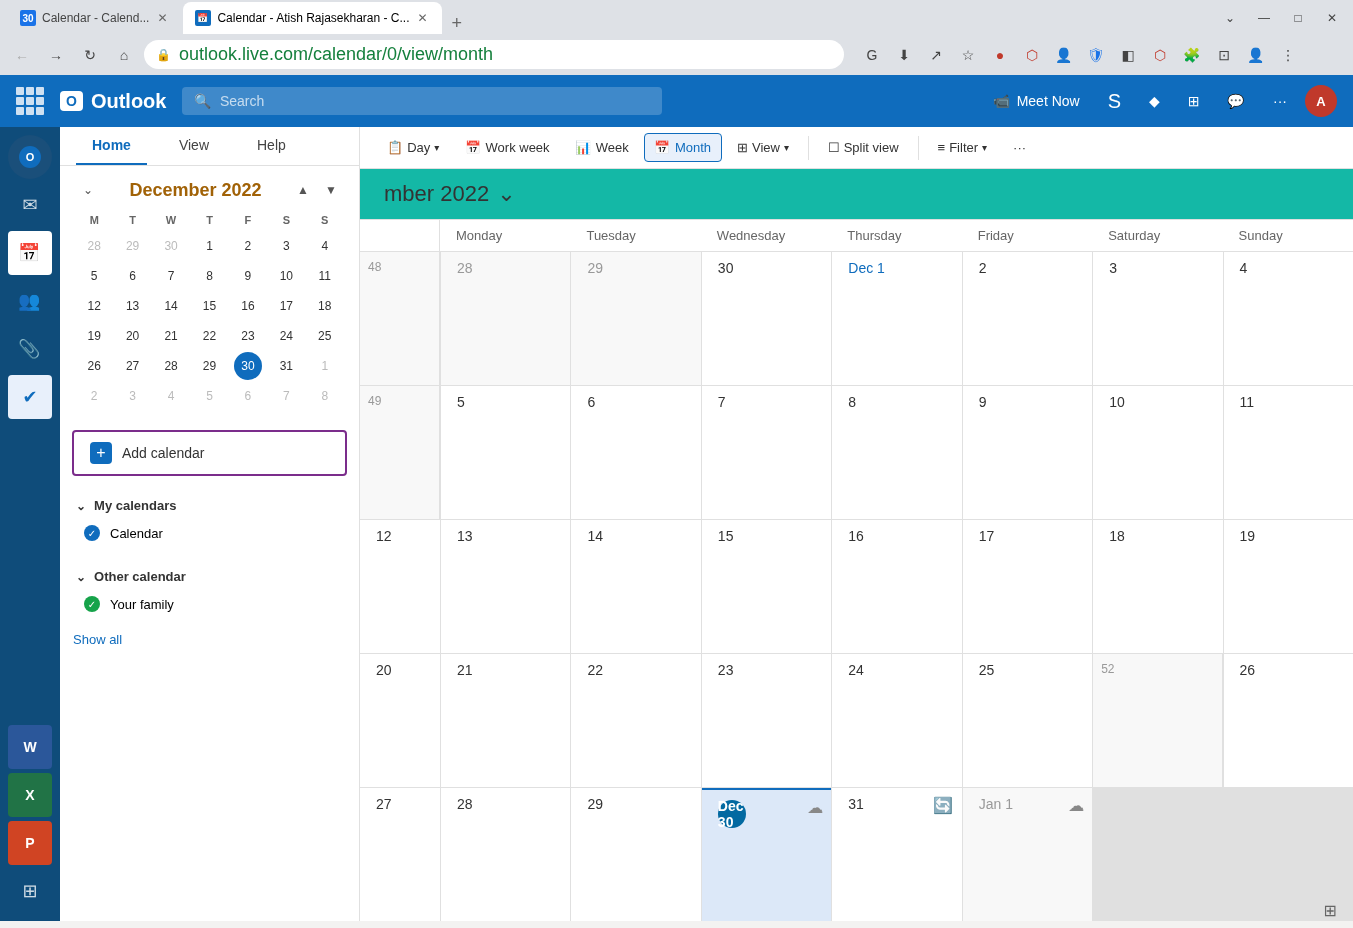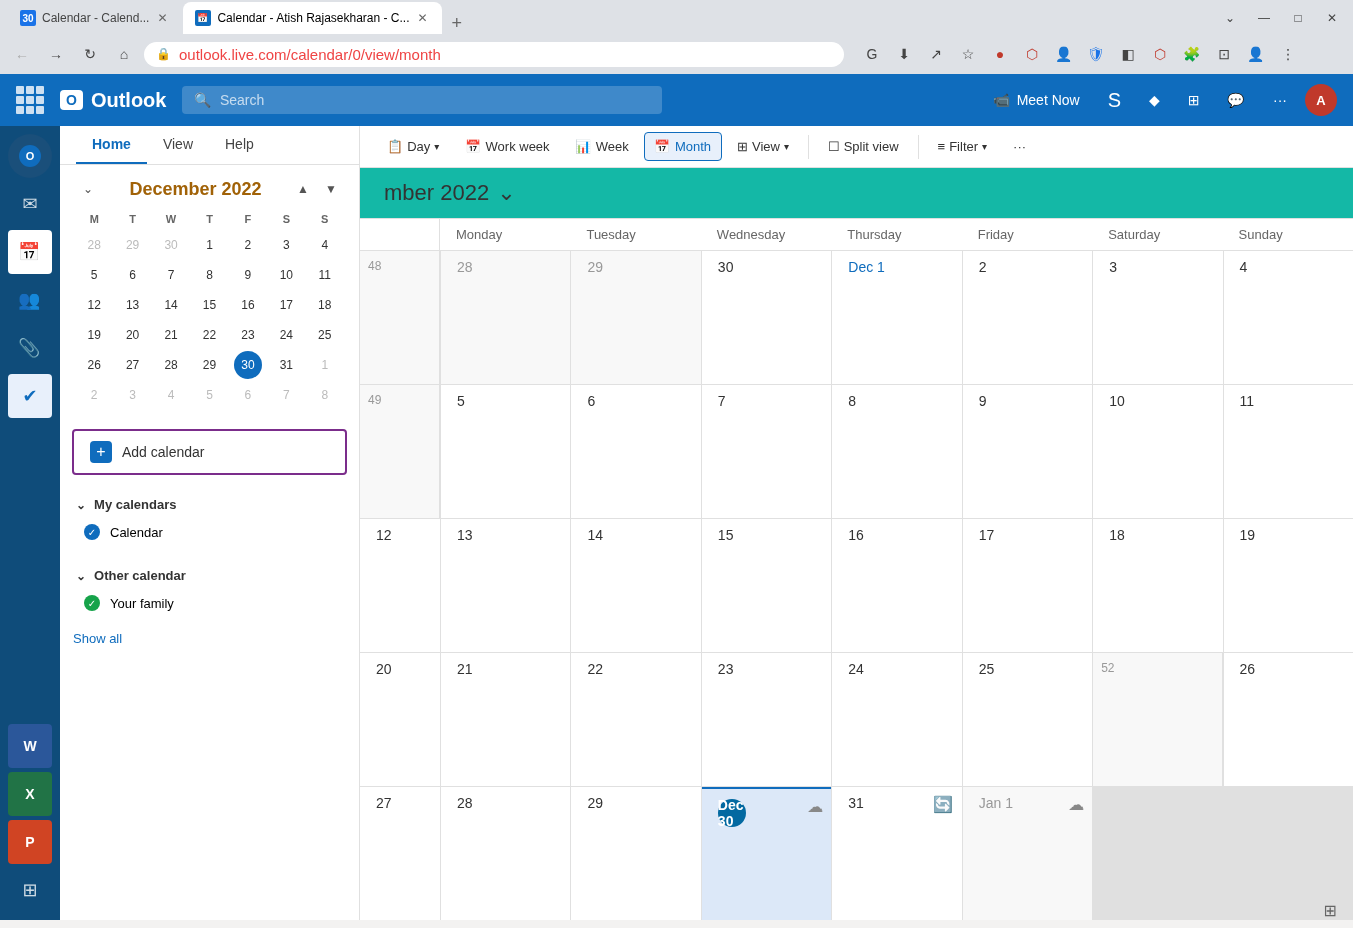--- a/index.html
+++ b/index.html
@@ -95,21 +95,21 @@
       flex: 1;
       display: flex;
       align-items: center;
       background: #fff;
       border-radius: 20px;
       padding: 4px 12px;
       gap: 8px;
       max-width: 700px;
     }
     .address-bar .lock-icon { color: #666; font-size: 12px; }
-    .address-bar .url-text { font-size: 15px; color: #ef4444; flex: 1; }
+    .address-bar .url-text { font-size: 18px; color: #15803d; flex: 1; }
     .browser-ext-icons {
       display: flex;
       align-items: center;
       gap: 4px;
       margin-left: 8px;
     }
     .ext-icon {
       width: 28px;
       height: 28px;
       display: flex;
@@ -248,21 +248,21 @@
     }
 
     
     .ribbon {
       background: #fff;
       border-bottom: 1px solid #e0e0e0;
       padding: 0 16px;
     }
     .ribbon-tabs {
       display: flex;
-      gap: 0;
+      gap: 16px;
     }
     .ribbon-tab {
       padding: 10px 16px;
       font-size: 14px;
       color: #444;
       cursor: pointer;
       border-bottom: 2px solid transparent;
     }
     .ribbon-tab.active {
       color: #0f6cbd;

